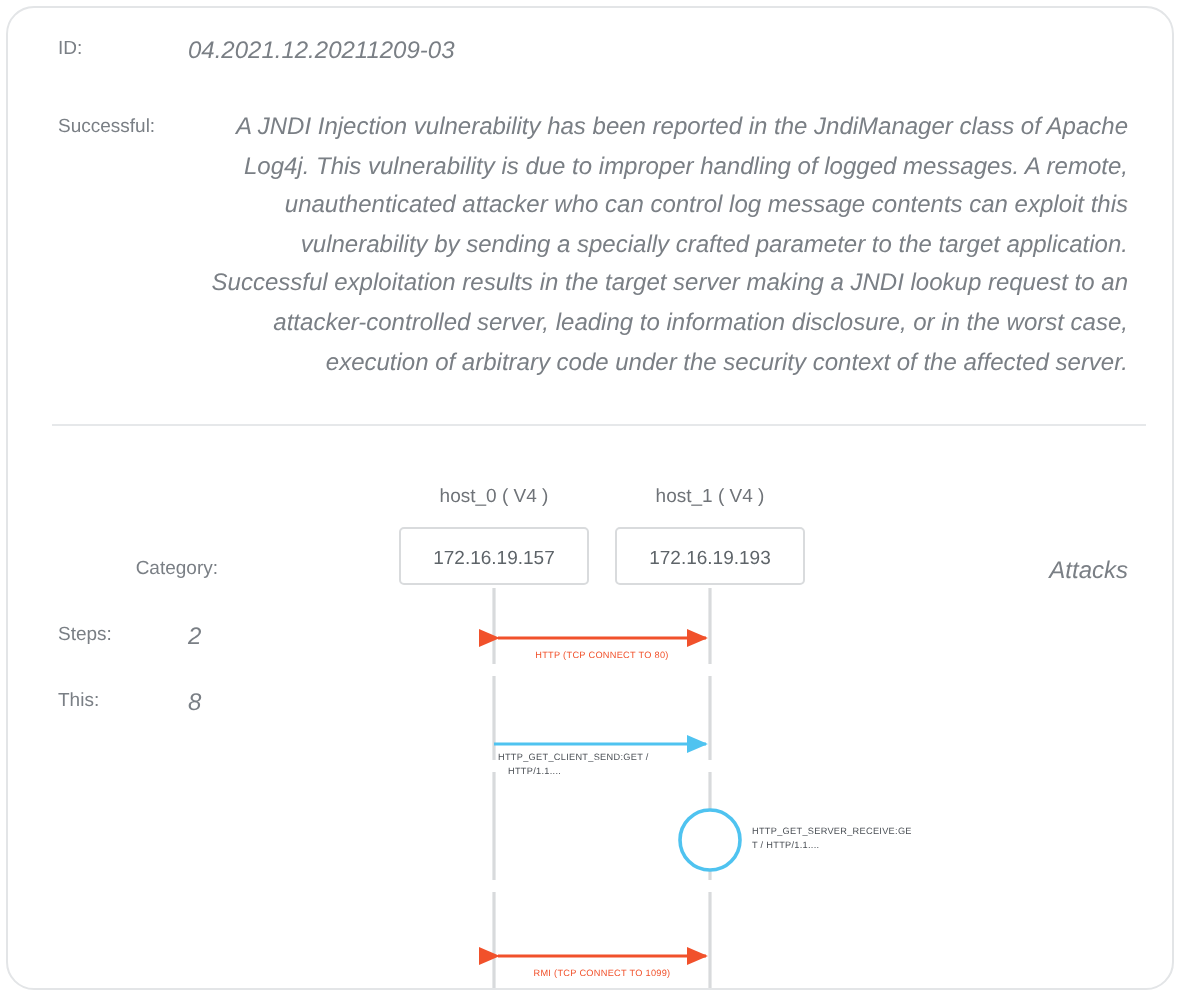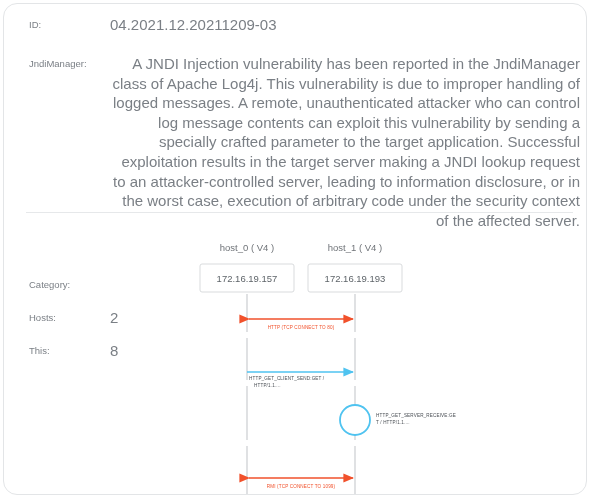--- a/index.html
+++ b/index.html
@@ -43,33 +43,34 @@
   .row-label {
     position: absolute;
     left: 25px;
     width: 80px;
     font-size: 9.5px;
     color: #7a7f85;
     line-height: 13px;
   }
   .row-value {
     position: absolute;
-    left: 106px;
+    left: 90px;
     width: 470px;
-    font-size: 15px;
+    font-size: 12px;
     color: #7a7f85;
     line-height: 19.6px;
+    font-style: italic;
   }
   .row-value.desc {
     text-align: right;
   }
 
   #row-id { top: 14px; height: 14px; }
   #row-desc { top: 36px; height: 116px; }
-  #row-cat { top: 144px; height: 14px; }
+  #row-cat { top: 144px; height: 14px; text-align: right; }
   #row-hosts { top: 163px; height: 14px; }
   #row-steps { top: 182px; height: 14px; }
 
   #row-id .row-label, #row-cat .row-label,
   #row-hosts .row-label, #row-steps .row-label { line-height: 14px; }
   #row-id .row-value, #row-cat .row-value,
   #row-hosts .row-value, #row-steps .row-value { line-height: 14px; }
   #row-desc .row-label { line-height: 19.6px; }
 
   .divider {
@@ -115,30 +116,31 @@
 <div class="card">
 
   <div class="details">
 
     <div class="row" id="row-id">
       <div class="row-label">ID:</div>
       <div class="row-value">04.2021.12.20211209-03</div>
     </div>
 
     <div class="row" id="row-desc">
-      <div class="row-label">JndiManager:</div>
+      <div class="row-label">Successful:</div>
       <div class="row-value desc">A JNDI Injection vulnerability has been reported in the JndiManager class of Apache Log4j. This vulnerability is due to improper handling of logged messages. A remote, unauthenticated attacker who can control log message contents can exploit this vulnerability by sending a specially crafted parameter to the target application. Successful exploitation results in the target server making a JNDI lookup request to an attacker-controlled server, leading to information disclosure, or in the worst case, execution of arbitrary code under the security context of the affected server.</div>
     </div>
 
     <div class="row" id="row-cat">
       <div class="row-label">Category:</div>
+      <div class="row-value">Attacks</div>
     </div>
 
     <div class="row" id="row-hosts">
-      <div class="row-label">Hosts:</div>
+      <div class="row-label">Steps:</div>
       <div class="row-value">2</div>
     </div>
 
     <div class="row" id="row-steps">
       <div class="row-label">This:</div>
       <div class="row-value">8</div>
     </div>
 
   </div>
 

